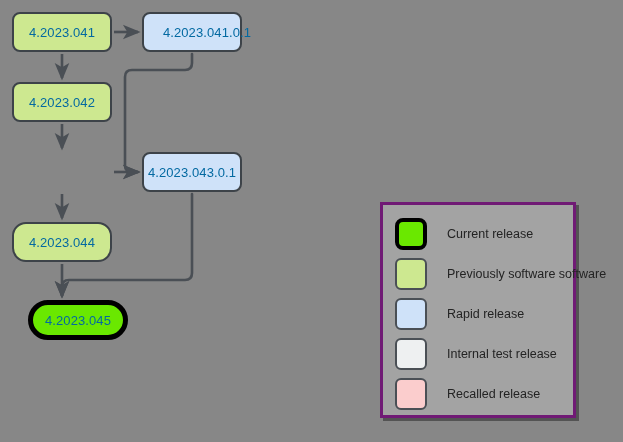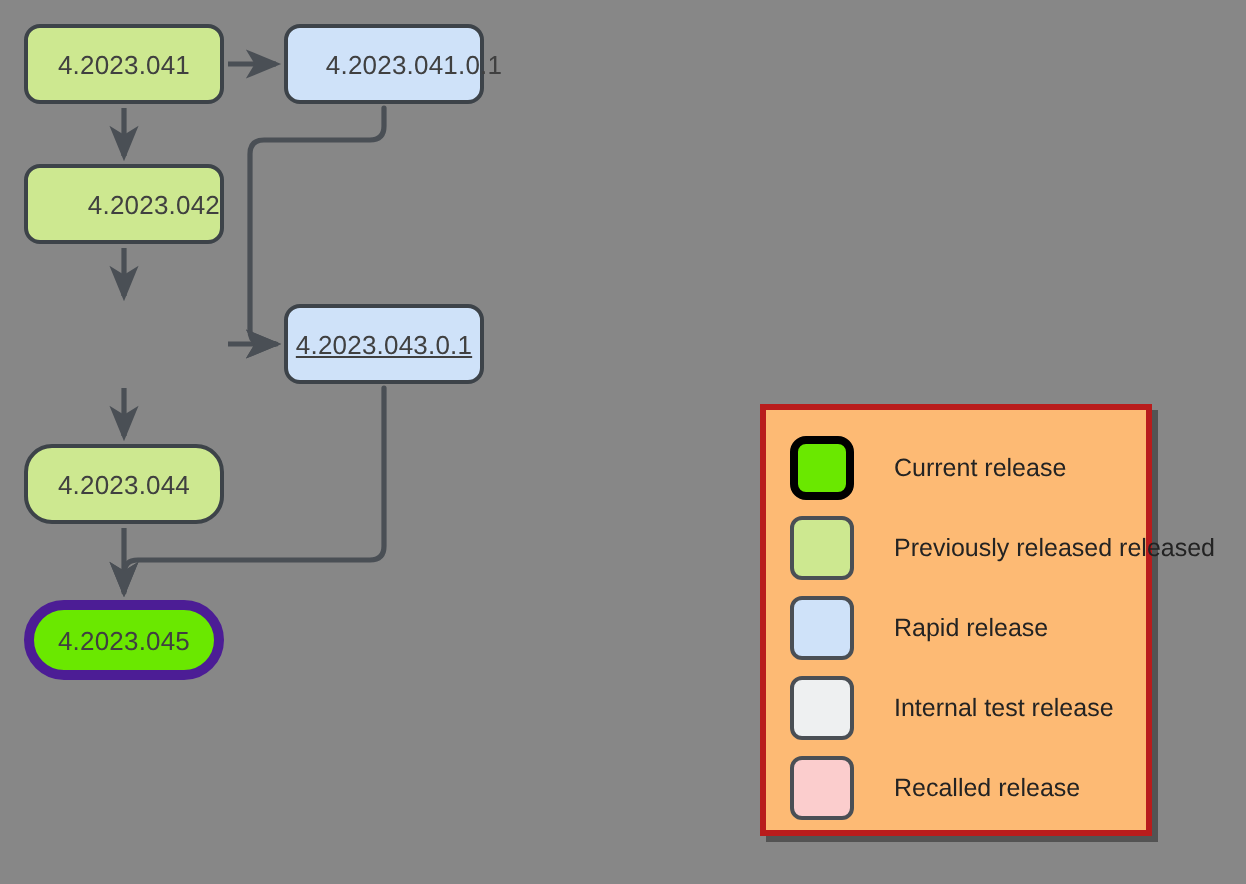--- a/index.html
+++ b/index.html
@@ -31,48 +31,49 @@
   .node {
     position: absolute;
     box-sizing: border-box;
     width: 100px;
     height: 40px;
     border-radius: 8px;
     display: flex;
     align-items: center;
     justify-content: center;
     font-size: 13px;
-    color: #404040;
+    color: #0369a1;
     letter-spacing: 0.1px;
     white-space: nowrap;
     border: 2px solid #3d4349;
   }
   .node.released {
     background: #cde890;
     border: 2px solid #3d4349;
   }
   .node.rapid {
     background: #cfe2f9;
     border: 2px solid #3d4349;
   }
   .node.current {
     background: #6ae800;
-    border: 5px solid #4c1d95;
+    border: 5px solid #000000;
     border-radius: 20px;
+    margin-left: 16px;
   }
   
   #legend {
     position: absolute;
     left: 380px;
     top: 202px;
     width: 196px;
     height: 216px;
     box-sizing: border-box;
-    background: #fdba74;
-    border: 3px solid #b91c1c;
+    background: #a3a3a3;
+    border: 3px solid #701a75;
     box-shadow: 3px 3px 0 rgba(0,0,0,0.38);
   }
   .legend-row {
     position: absolute;
     left: 12px;
     height: 34px;
     display: flex;
     align-items: center;
   }
   .swatch {
@@ -124,47 +125,47 @@
   </svg>
 
   <div class="node released" style="left:12px; top:12px;">
     <span>4.2023.041</span>
   </div>
 
   <div class="node rapid" style="left:142px; top:12px;padding-left:30px;">
     <span>4.2023.041.0.1</span>
   </div>
 
-  <div class="node released" style="left:12px; top:82px;justify-content:flex-end;">
+  <div class="node released" style="left:12px; top:82px;">
     <span>4.2023.042</span>
   </div>
 
 
-  <div class="node rapid" style="left:142px; top:152px;text-decoration:underline;">
+  <div class="node rapid" style="left:142px; top:152px;">
     <span>4.2023.043.0.1</span>
   </div>
 
   <div class="node released" style="left:12px; top:222px;border-radius:14px;">
     <span>4.2023.044</span>
   </div>
 
   <div class="node current" style="left:12px; top:300px;">
     <span>4.2023.045</span>
   </div>
 
   <div id="legend">
 
     <div class="legend-row" style="top:12px;">
       <span class="swatch sw-current" style="background:#6ae800;"></span>
       <span class="legend-label">Current release</span>
     </div>
 
     <div class="legend-row" style="top:52px;">
       <span class="swatch" style="background:#cde890;"></span>
-      <span class="legend-label">Previously released released</span>
+      <span class="legend-label">Previously software software</span>
     </div>
 
     <div class="legend-row" style="top:92px;justify-content:flex-end;">
       <span class="swatch" style="background:#cfe2f9;"></span>
       <span class="legend-label">Rapid release</span>
     </div>
 
     <div class="legend-row" style="top:132px;">
       <span class="swatch" style="background:#eef0f1;"></span>
       <span class="legend-label">Internal test release</span>

